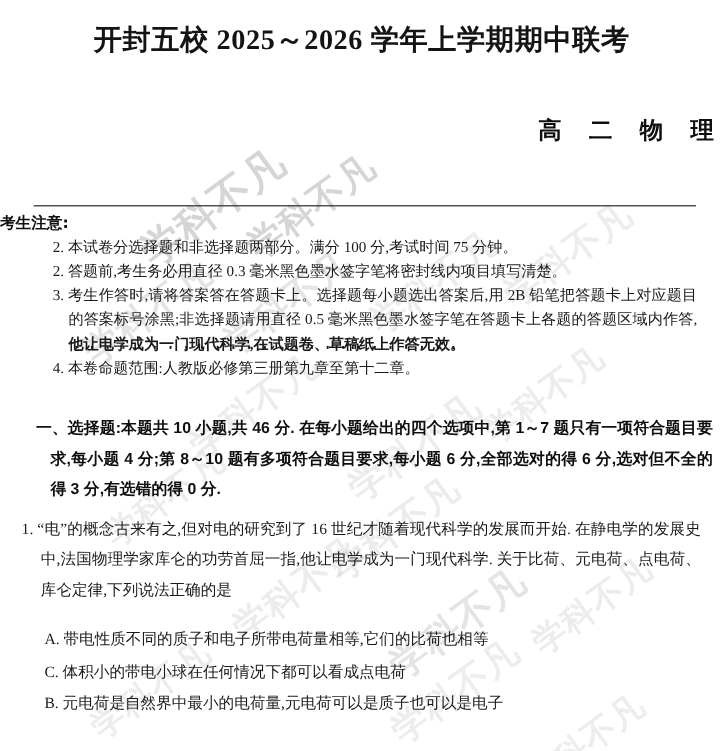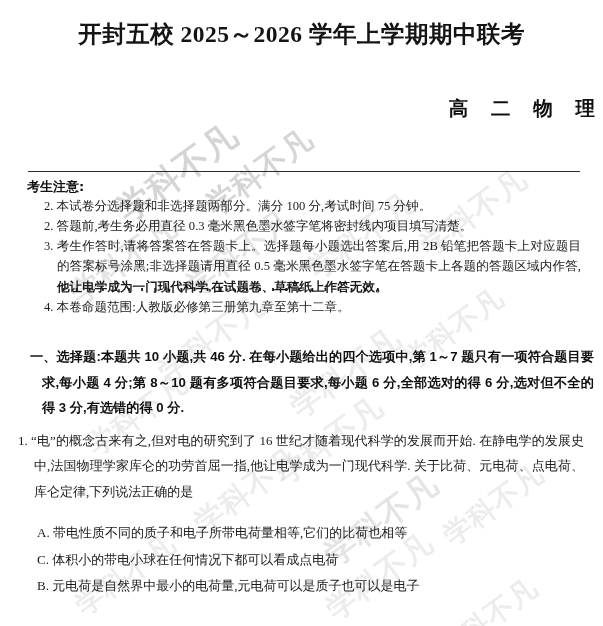--- a/index.html
+++ b/index.html
@@ -83,21 +83,20 @@
     position: absolute;
     left: 0;
     top: 178px;
     width: 603px;
   }
 
   #notice-heading {
     font-family: "DejaVu Sans", "Liberation Sans", sans-serif;
     font-weight: 700;
     font-size: 13px;
-    margin-left: 27px;
     line-height: 1.35;
     color: #111;
   }
 
   .notice-item {
     margin-left: 44px;
     margin-right: 22px;
     font-size: 12.6px;
     line-height: 1.62;
     text-align: justify;

